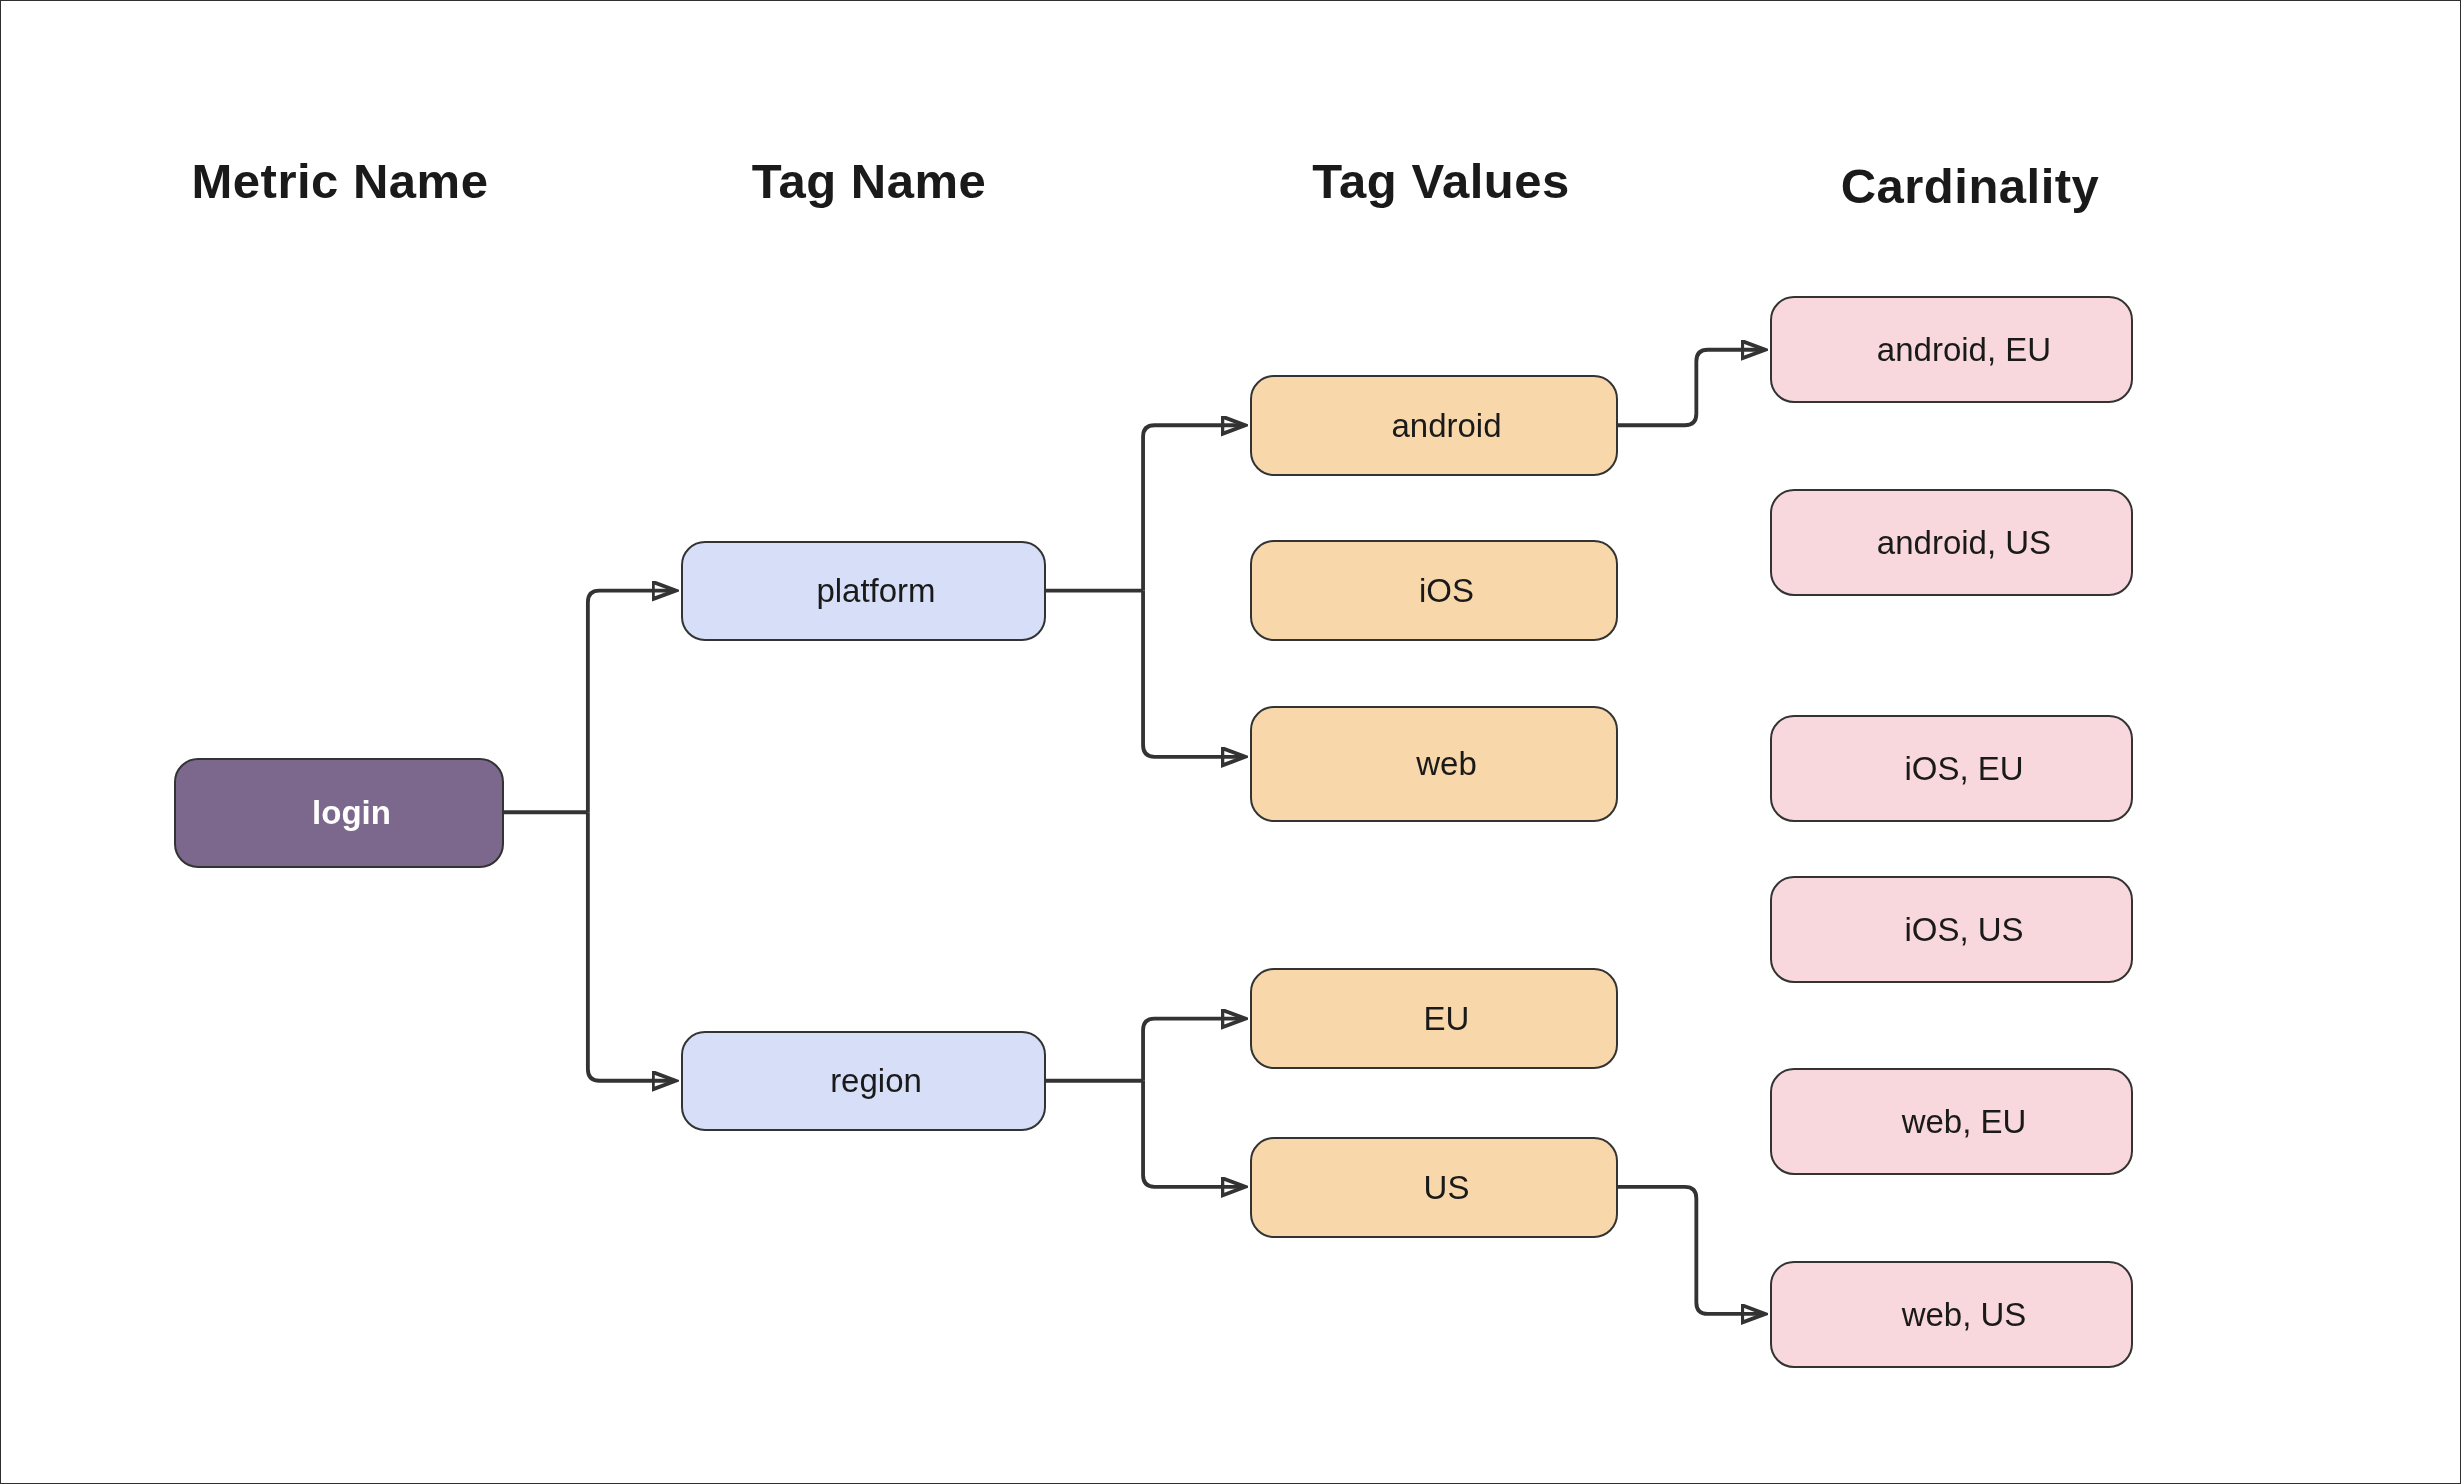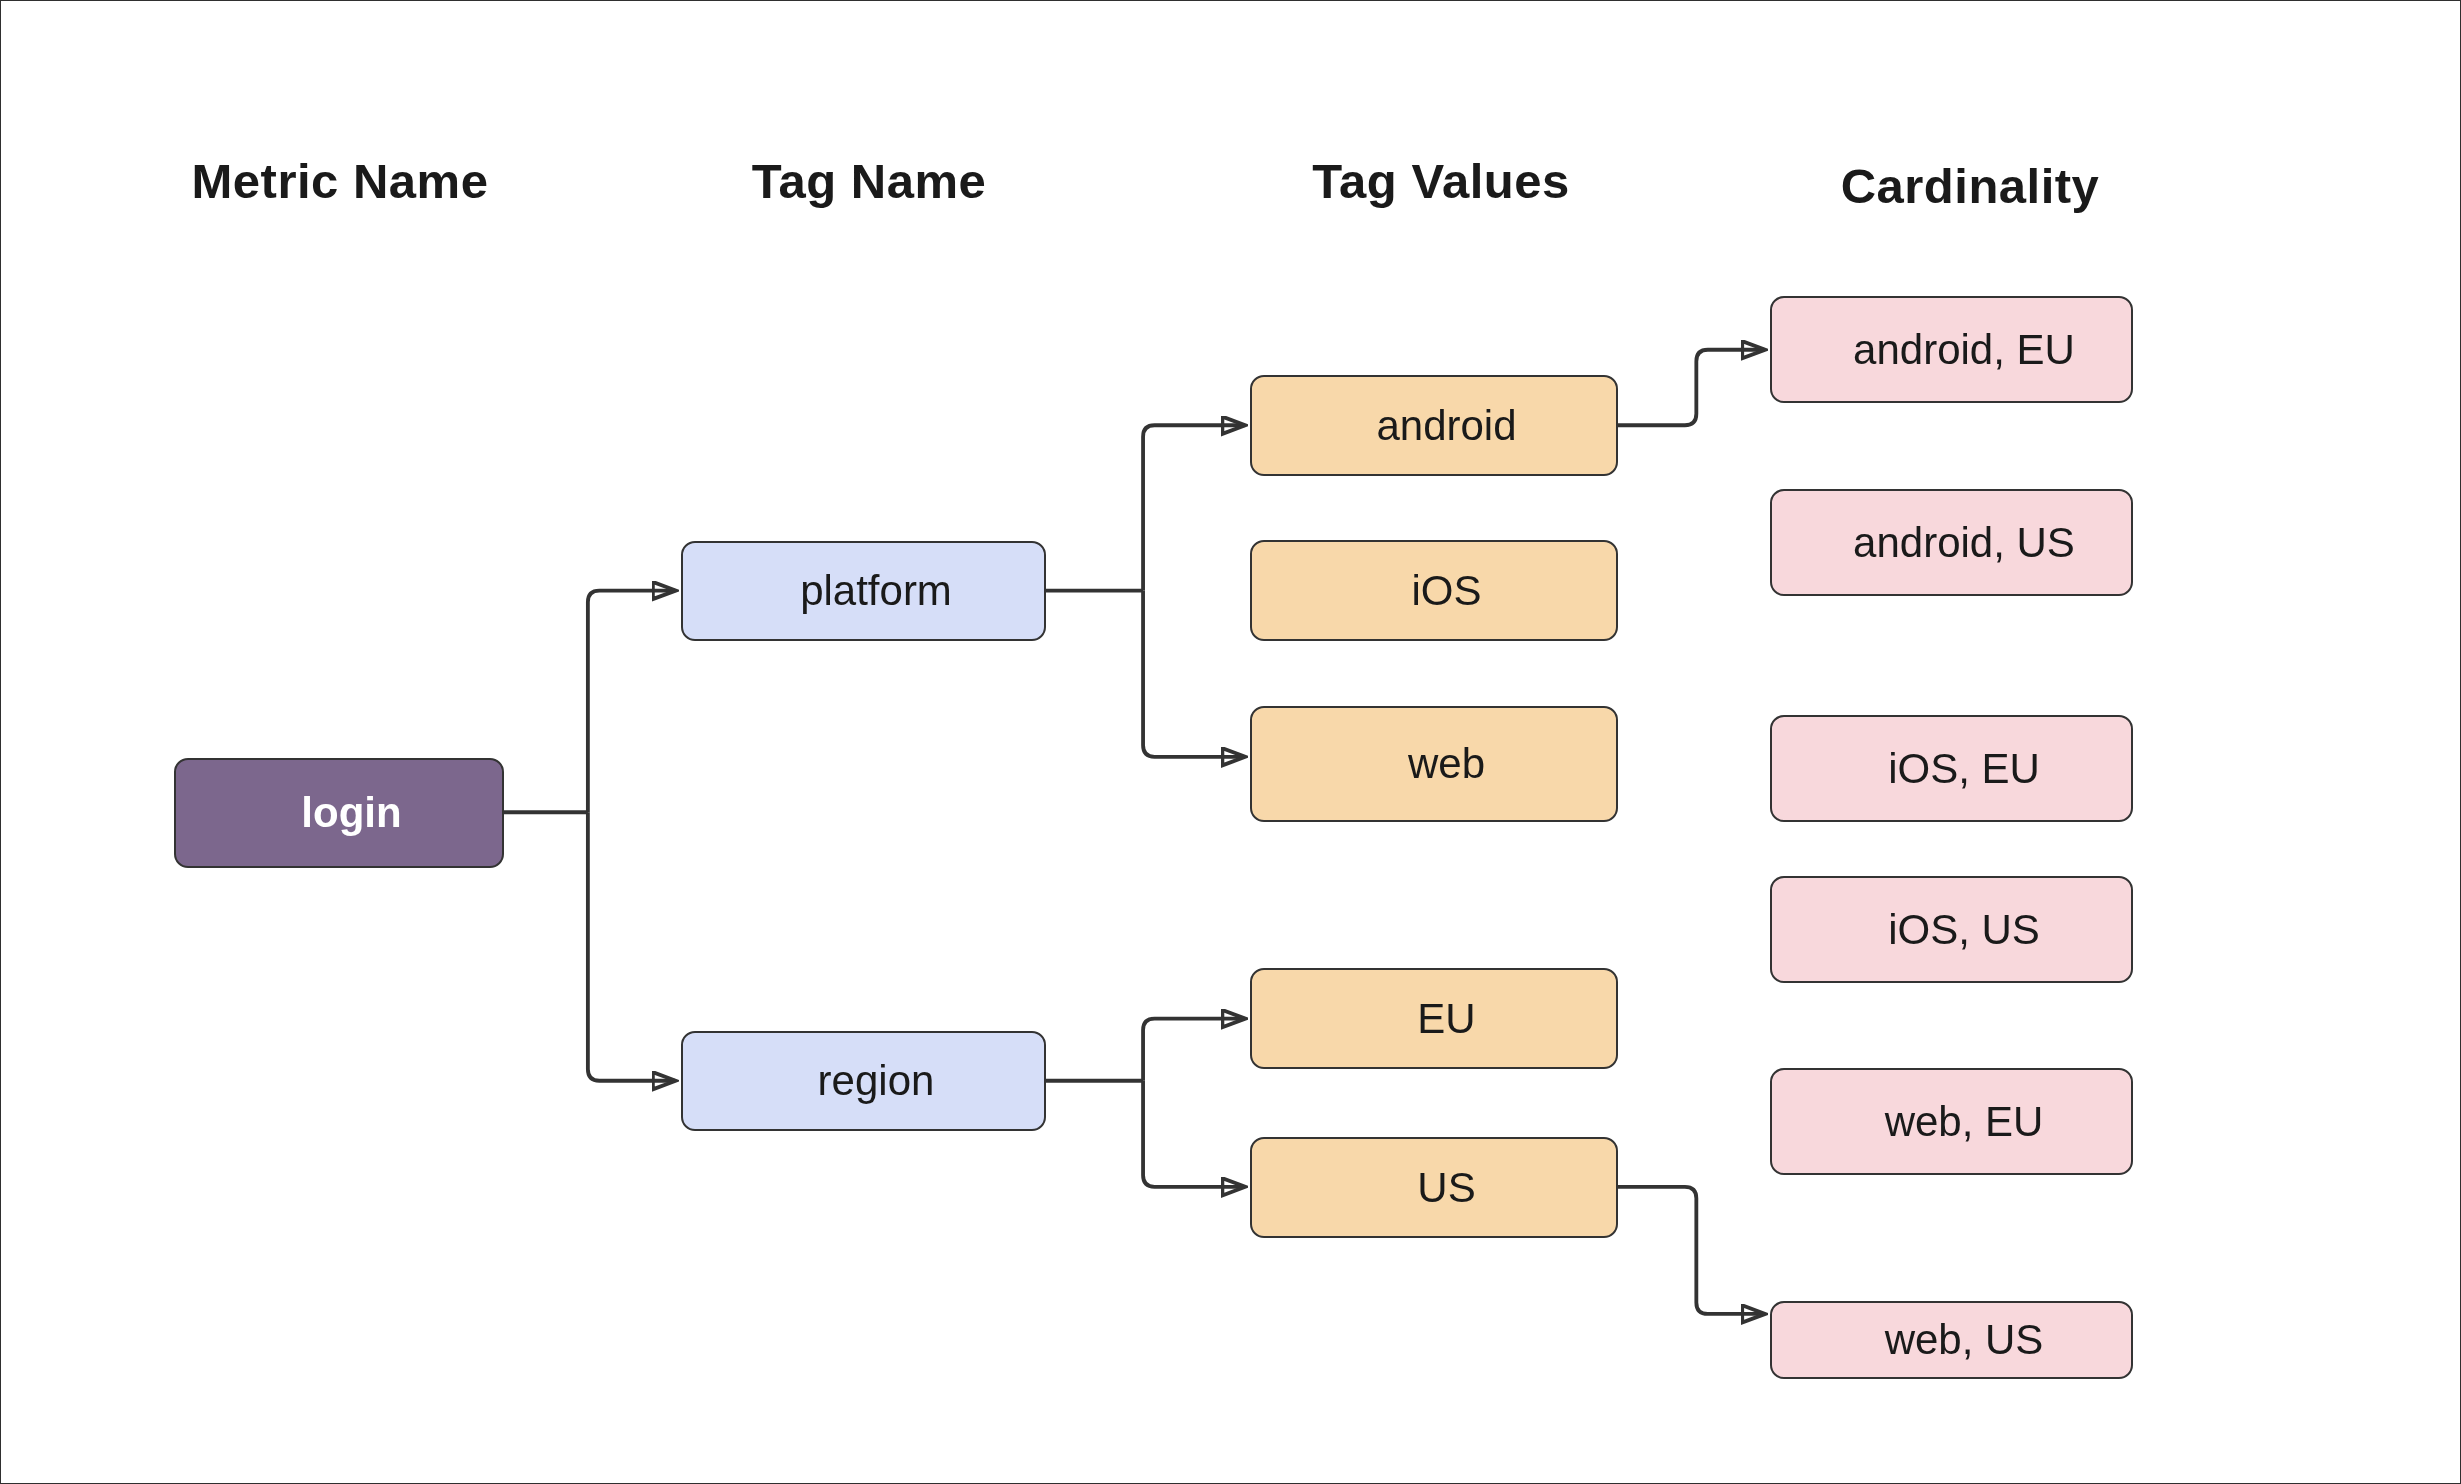--- a/index.html
+++ b/index.html
@@ -21,25 +21,25 @@
     text-align: center;
     font-size: 49px;
     font-weight: bold;
     color: var(--text, #1a1a1a);
     letter-spacing: 0.5px;
   }
   .node {
     position: absolute;
     box-sizing: border-box;
     border: 2.9px solid var(--node-border, #333333);
-    border-radius: 14px;
+    border-radius: 24px;
     display: flex;
     align-items: center;
     justify-content: center;
-    font-size: 42px;
+    font-size: 33px;
     color: var(--text, #1a1a1a);
     padding-left: 25px;
   }
   .node.metric {
     background: var(--metric-fill, #7c678d);
     color: var(--metric-text, #ffffff);
     font-weight: bold;
   }
   .node.tagname  { background: var(--tag-name-fill, #d6def8); text-align: right; }
   .node.tagvalue { background: var(--tag-value-fill, #f8d8aa); }
@@ -100,14 +100,14 @@
 <div class="node tagvalue" style="left:1250px; top:540px; width:368px; height:101px;">iOS</div>
 <div class="node tagvalue" style="left:1250px; top:706px; width:368px; height:116px;">web</div>
 <div class="node tagvalue" style="left:1250px; top:968px; width:368px; height:101px;">EU</div>
 <div class="node tagvalue" style="left:1250px; top:1137px; width:368px; height:101px;">US</div>
 
 <div class="node card" style="left:1770px; top:296px; width:363px; height:107px;">android, EU</div>
 <div class="node card" style="left:1770px; top:489px; width:363px; height:107px;">android, US</div>
 <div class="node card" style="left:1770px; top:683px; width:363px; height:107px;margin-top:32px;">iOS, EU</div>
 <div class="node card" style="left:1770px; top:876px; width:363px; height:107px;">iOS, US</div>
 <div class="node card" style="left:1770px; top:1068px; width:363px; height:107px;">web, EU</div>
-<div class="node card" style="left:1770px; top:1261px; width:363px; height:78px;margin-top:40px;">web, US</div>
+<div class="node card" style="left:1770px; top:1261px; width:363px; height:107px;">web, US</div>
 
 
 </body></html>

